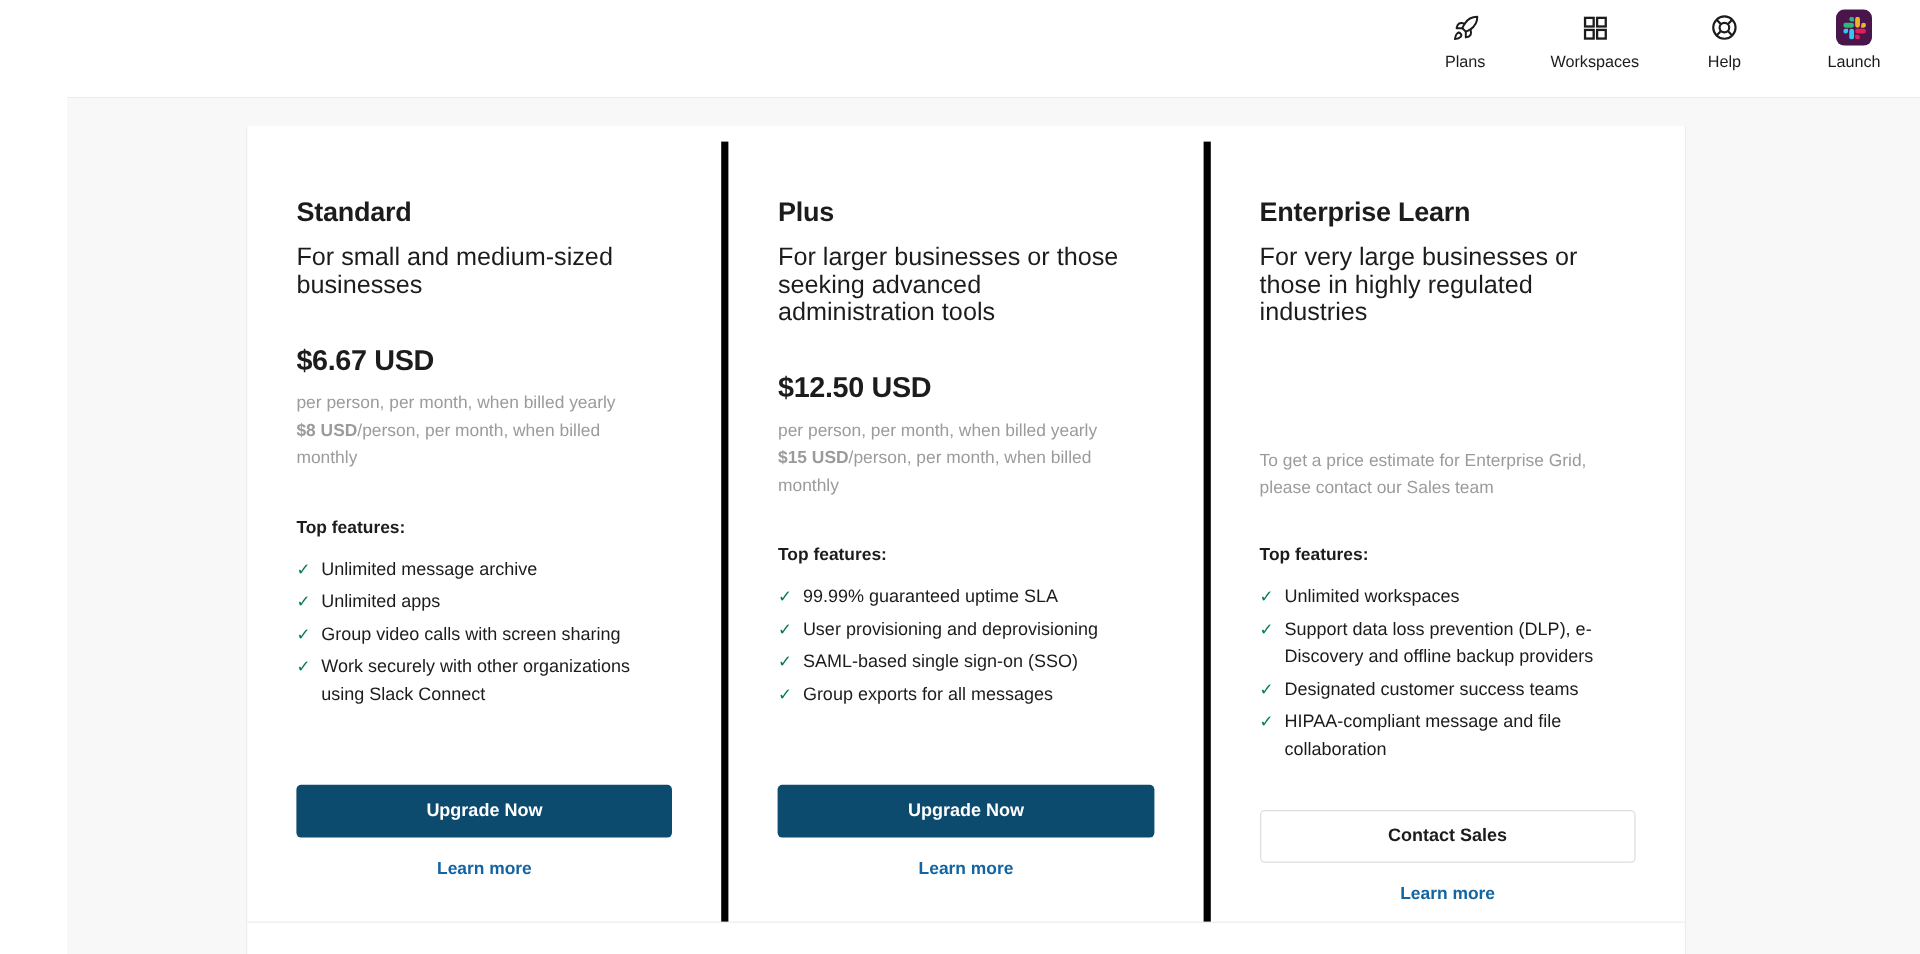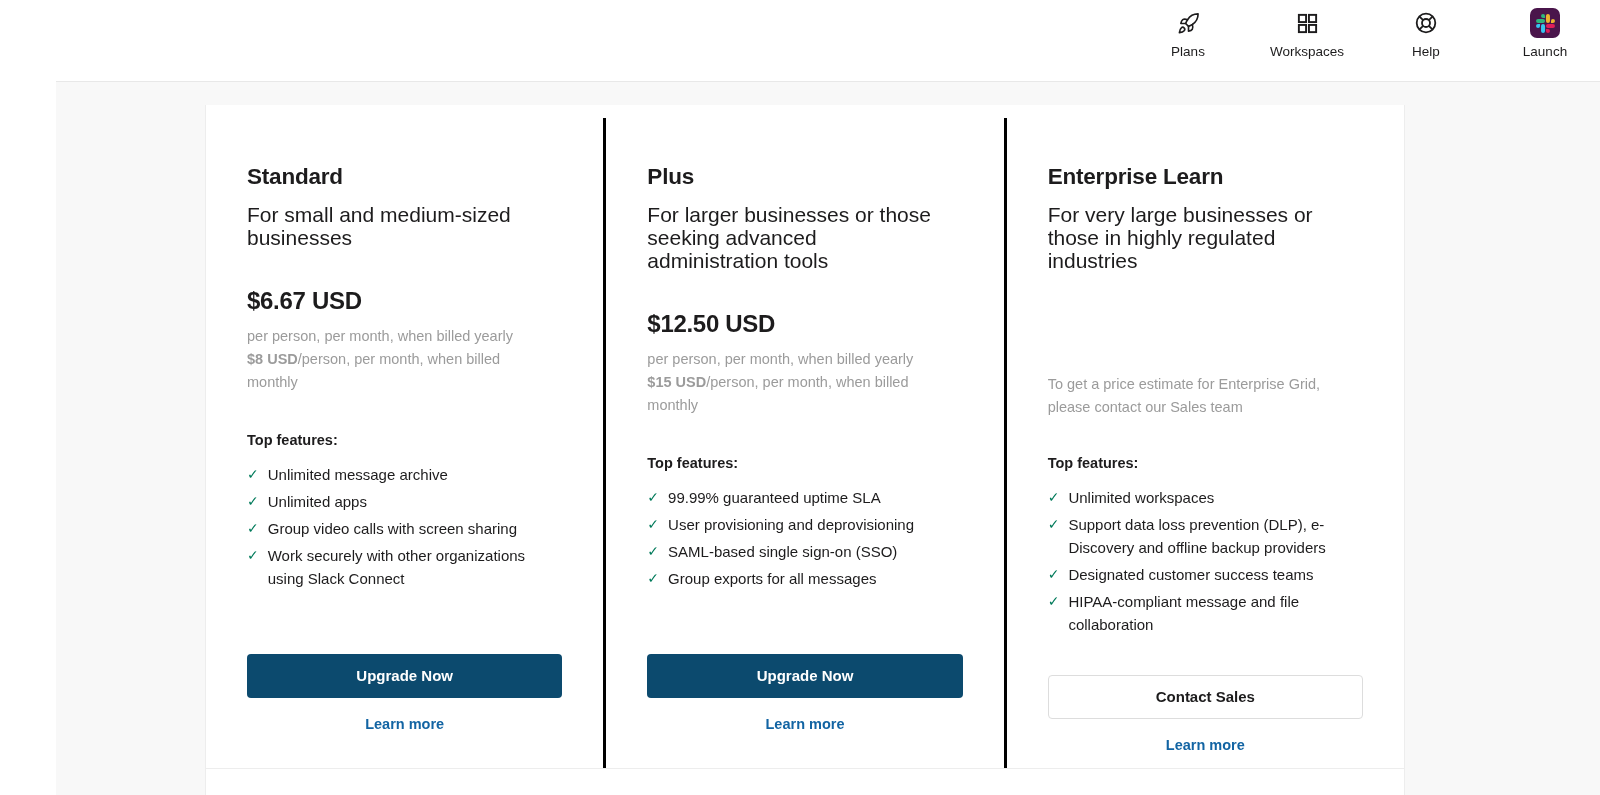--- a/index.html
+++ b/index.html
@@ -25,21 +25,21 @@
     left: 56px; top: 81px;
     width: 1544px;
     height: 1px;
     background: #e8e8e8;
   }
   .nav {
     position: absolute;
     right: 18px; top: 8px;
     display: flex;
     align-items: flex-start;
-    gap: 45px;
+    gap: 34px;
   }
   .nav-item {
     width: 74px;
     display: flex;
     flex-direction: column;
     align-items: center;
     gap: 6px;
     cursor: pointer;
     text-decoration: none;
   }
@@ -95,21 +95,21 @@
     padding-top: 13px;
     height: 663px;
   }
   .plan {
     flex: 1 1 0;
     padding: 45px 41px 0 41px;
     position: relative;
     display: flex;
     flex-direction: column;
   }
-  .plan + .plan { border-left: 3px solid #000000; }
+  .plan + .plan { border-left: 6px solid #000000; }
 
   .plan-name {
     font-size: 22.5px;
     font-weight: bold;
     color: #1d1c1d;
     line-height: 28px;
     letter-spacing: -0.2px;
   }
   .plan-tagline {
     margin-top: 12px;

